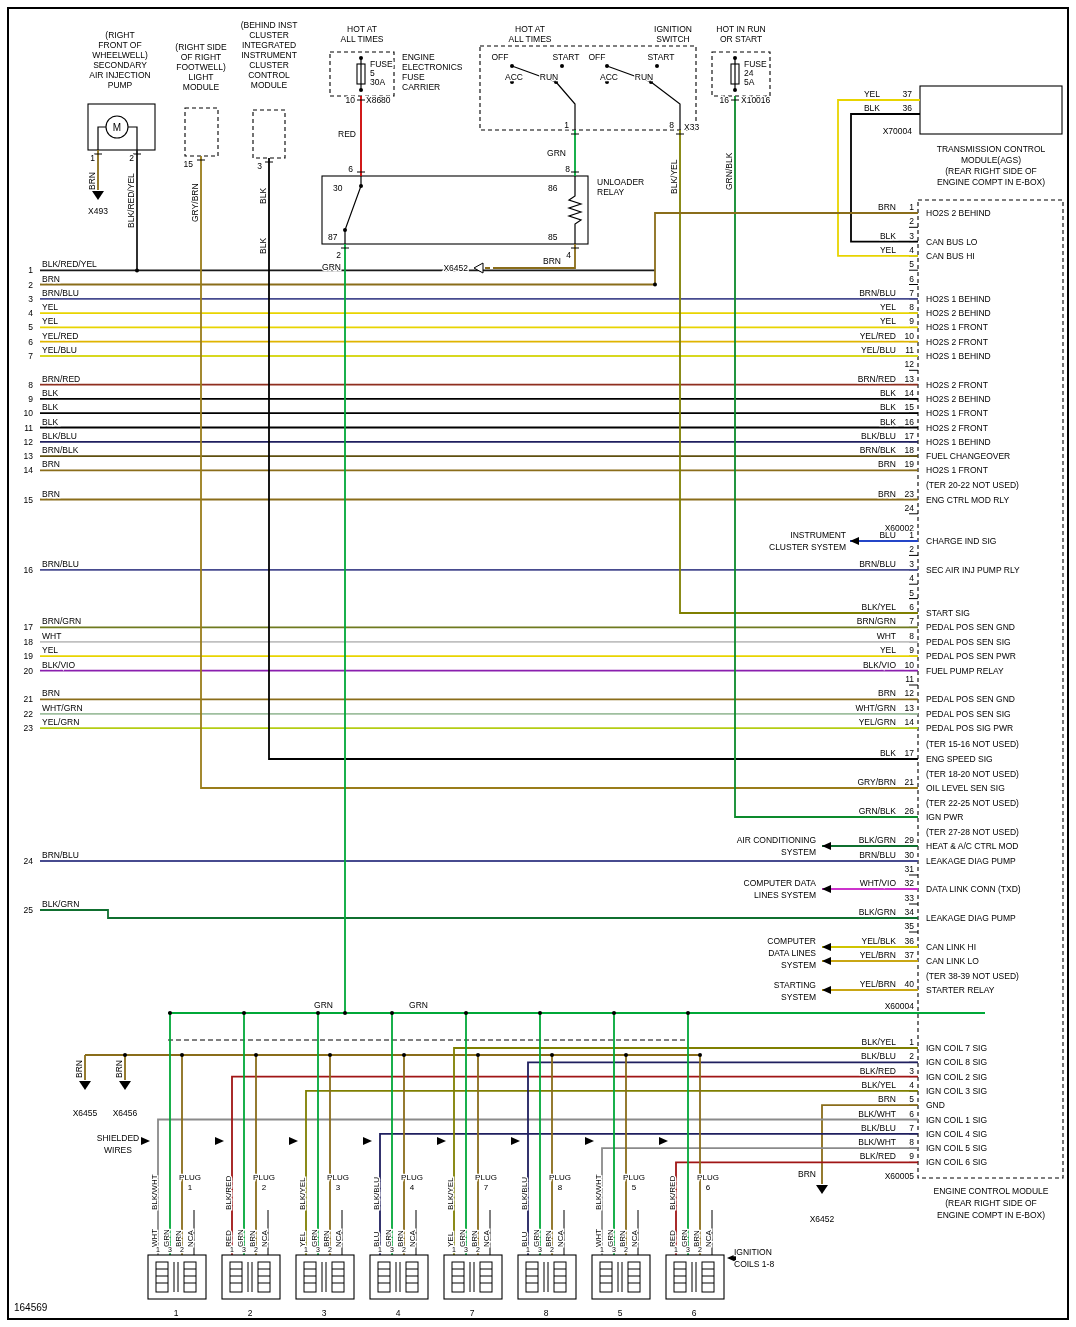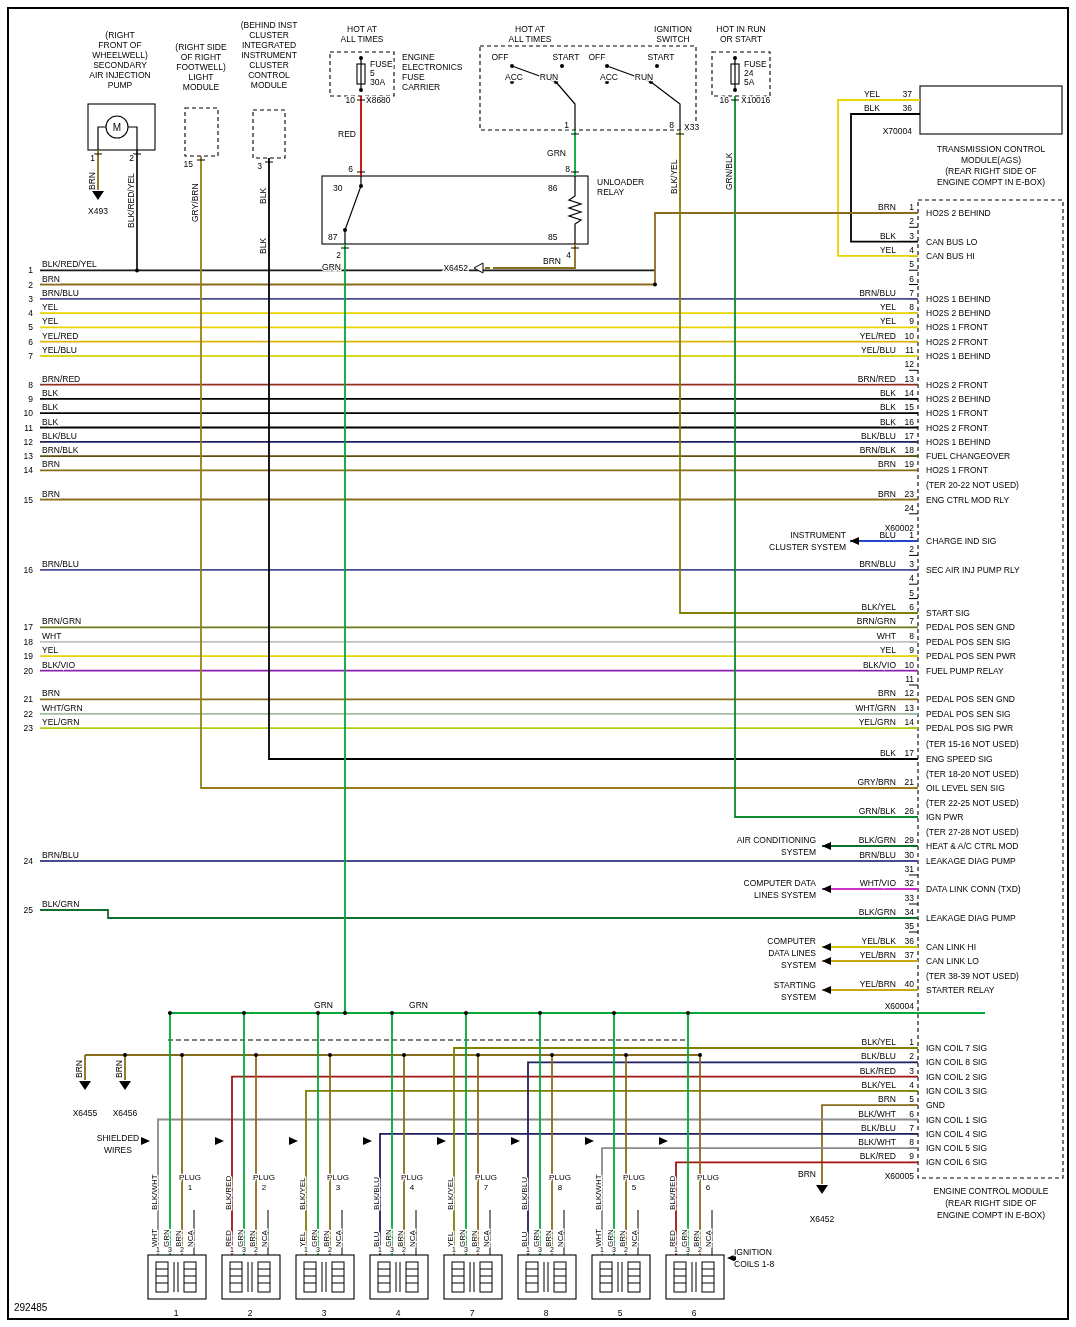--- a/index.html
+++ b/index.html
@@ -734,14 +734,14 @@
       <text x="118" y="1153" text-anchor="middle" font-size="8.5">WIRES</text>
       <text x="82" y="1078" text-anchor="start" font-size="8.5" transform="rotate(-90 82 1078)">BRN</text>
       <text x="122" y="1078" text-anchor="start" font-size="8.5" transform="rotate(-90 122 1078)">BRN</text>
       <text x="85" y="1116" text-anchor="middle" font-size="8.5">X6455</text>
       <text x="125" y="1116" text-anchor="middle" font-size="8.5">X6456</text>
       <text x="816" y="1177" text-anchor="end" font-size="8.5">BRN</text>
       <text x="822" y="1222" text-anchor="middle" font-size="8.5">X6452</text>
       <text x="734" y="1255" text-anchor="start" font-size="8.5">IGNITION</text>
       <text x="734" y="1267" text-anchor="start" font-size="8.5">COILS 1-8</text>
     </svg>
-  <div id="figure-number">292485</div>
+  <div id="figure-number">164569</div>
 </div>
 
 </body></html>

